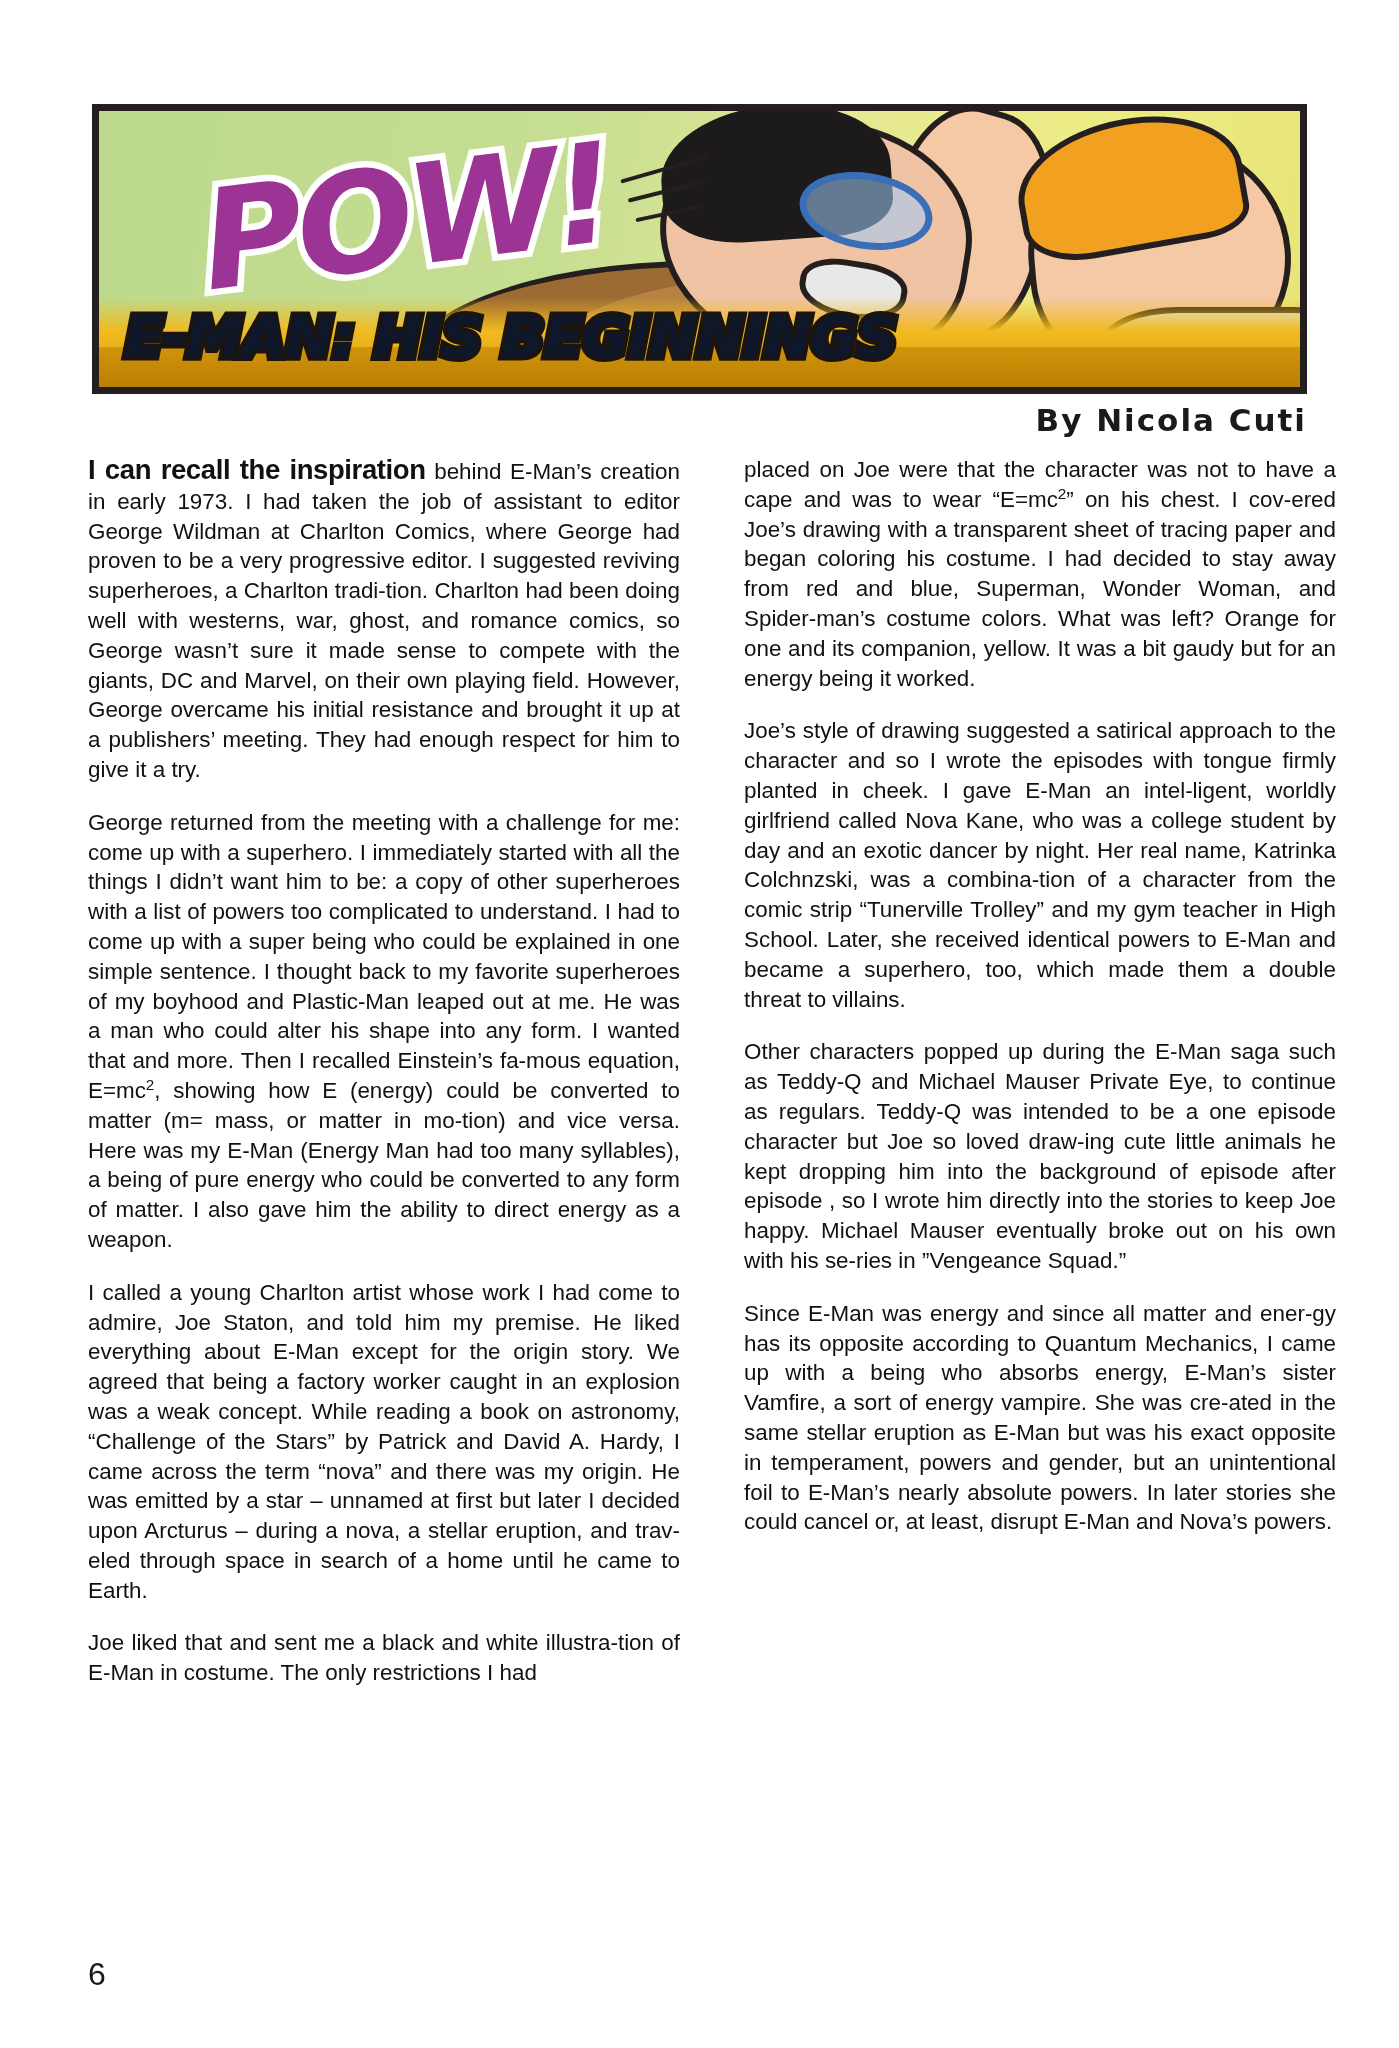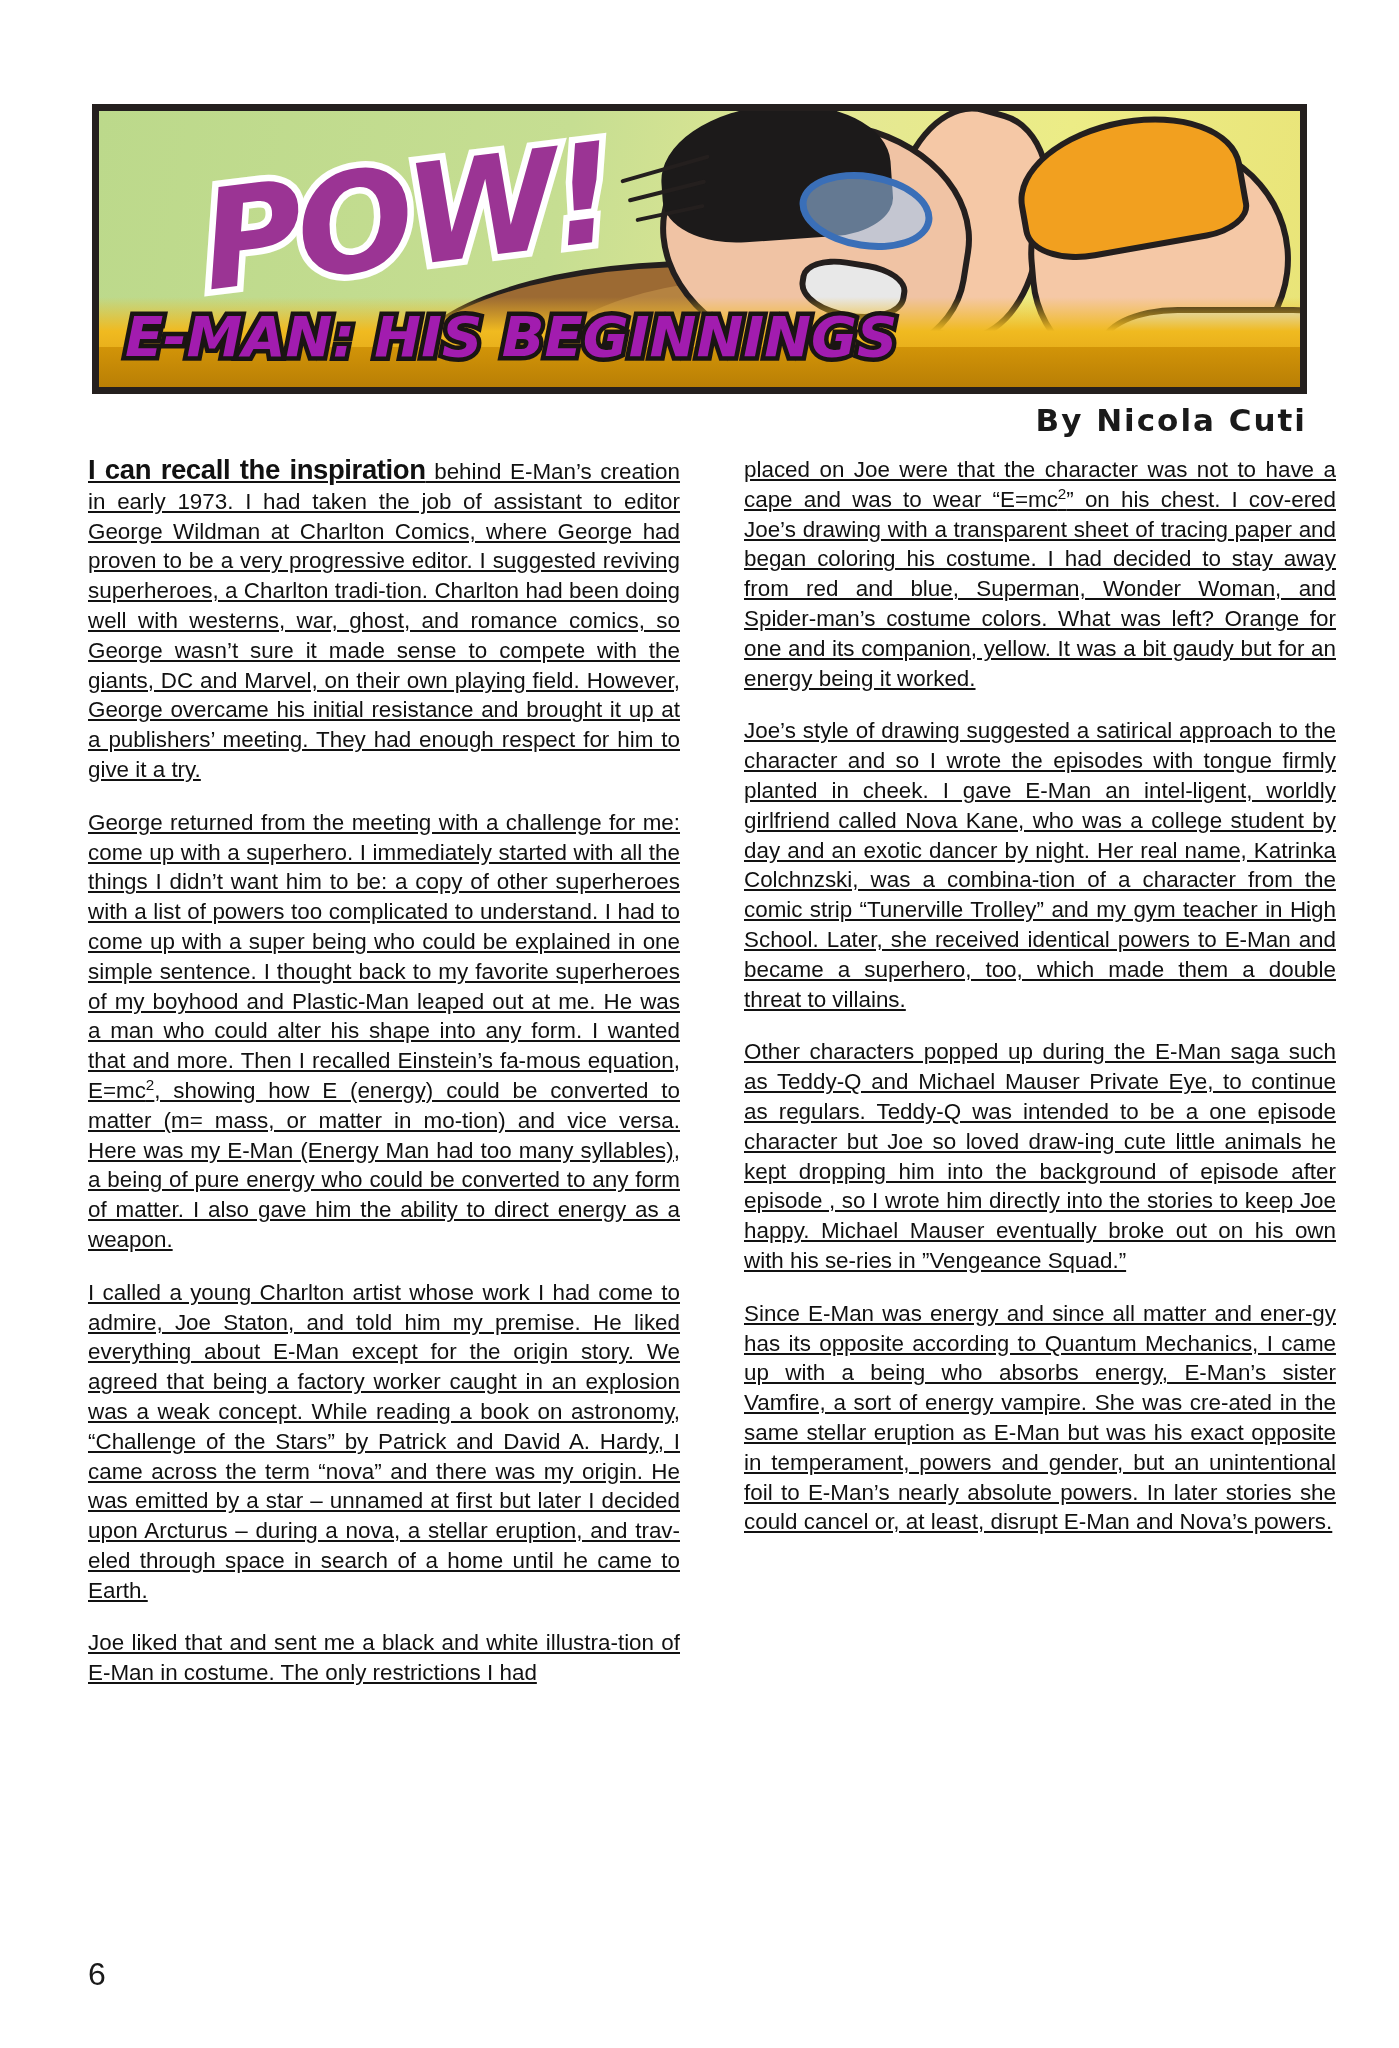--- a/index.html
+++ b/index.html
@@ -89,21 +89,21 @@
   .banner-title {
     position: absolute;
     left: 26px;
     bottom: 18px;
     width: 1000px;
     font-family: "DejaVu Sans", sans-serif;
     font-weight: 700;
     font-style: italic;
     font-size: 56px;
     letter-spacing: 0px;
-    color: #a21caf;
+    color: #0f172a;
     -webkit-text-stroke: 9px #1a1513;
     paint-order: stroke fill;
     white-space: nowrap;
   }
 
   
   .fig {
     position: absolute;
   }
   .head-dark {
@@ -214,21 +214,20 @@
     text-align: justify;
     -moz-text-align-last: left;
     text-align-last: left;
     hyphens: manual;
   }
   .col-left { left: 88px; }
   .col-right { left: 744px; }
 
   .col p {
     margin: 0 0 23px 0;
-    text-decoration: underline;
   }
   .col p:last-child { margin-bottom: 0; }
 
   .lede {
     font-weight: 700;
     font-size: 27.5px;
     letter-spacing: -0.4px;
   }
 
   sup {

